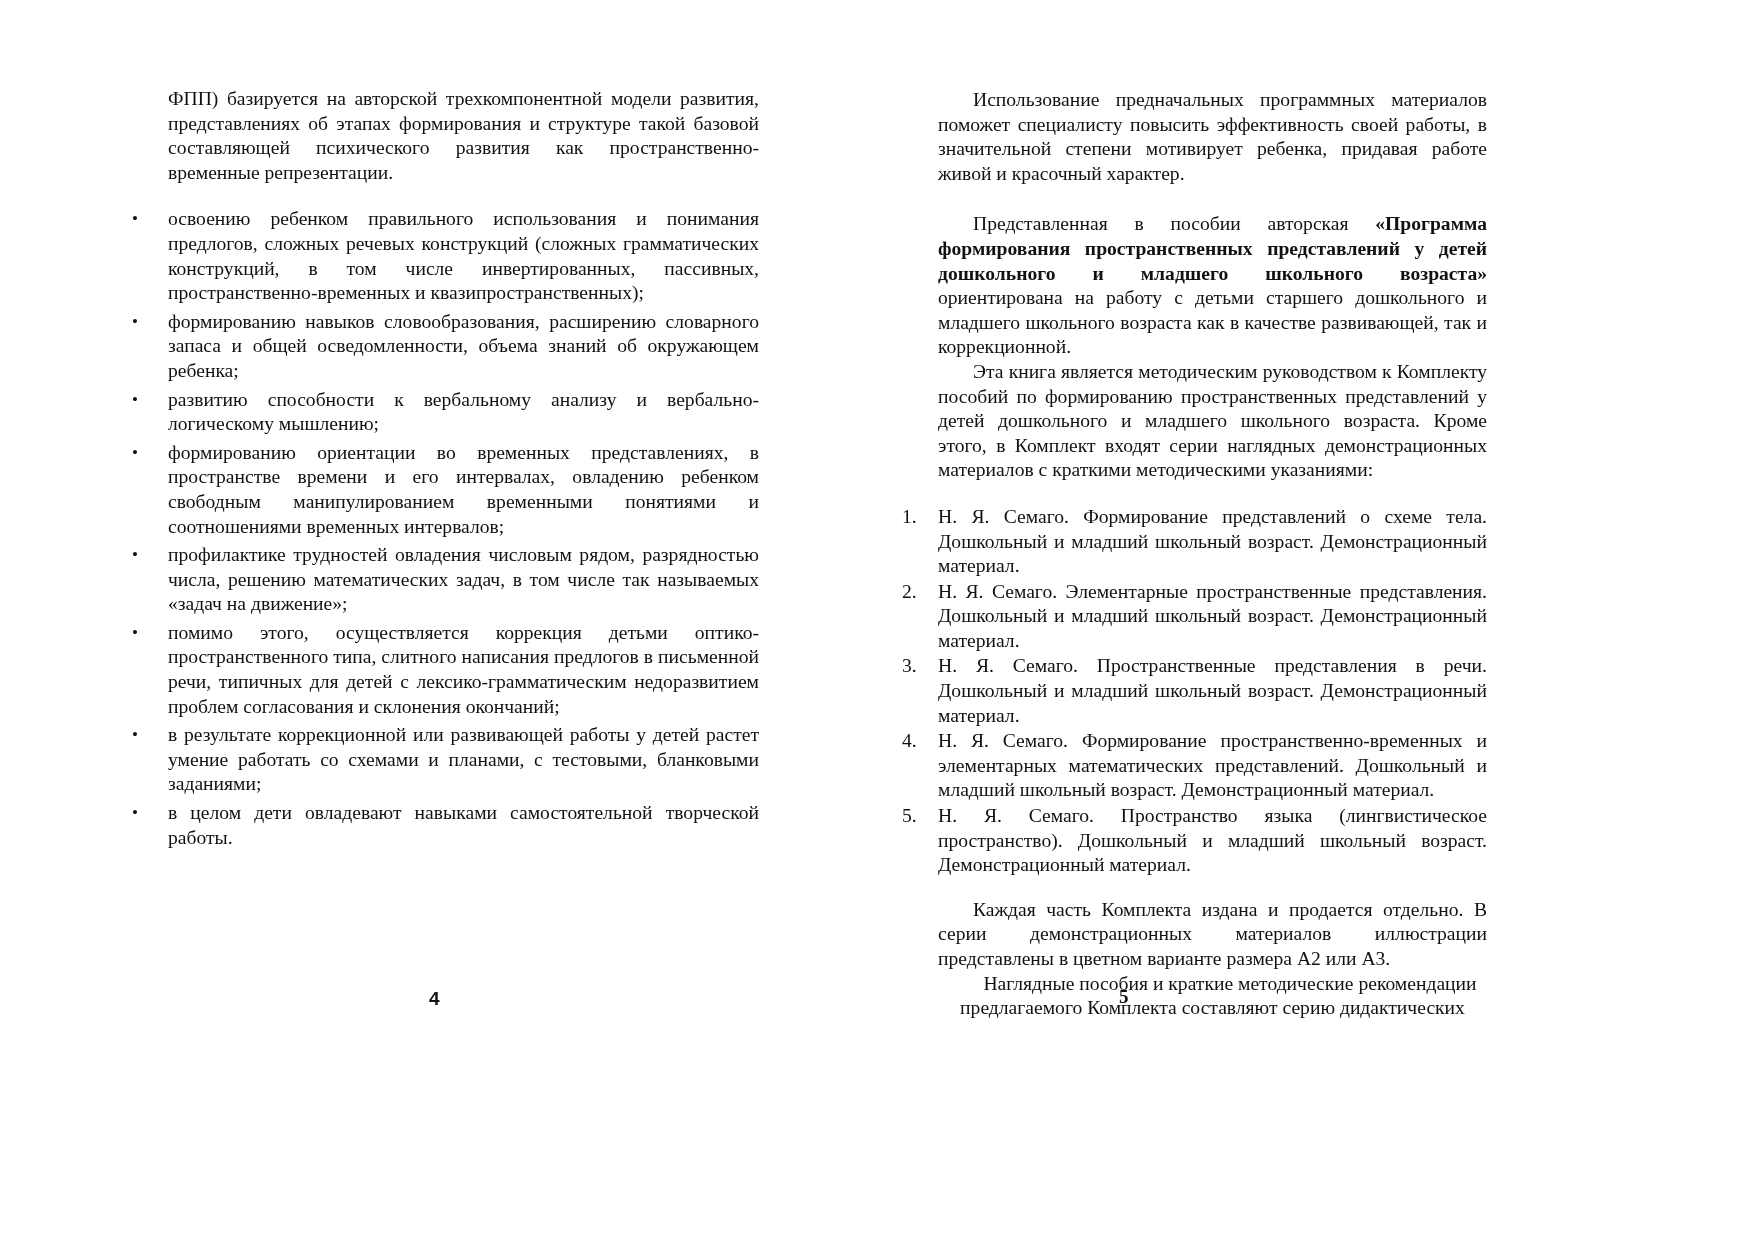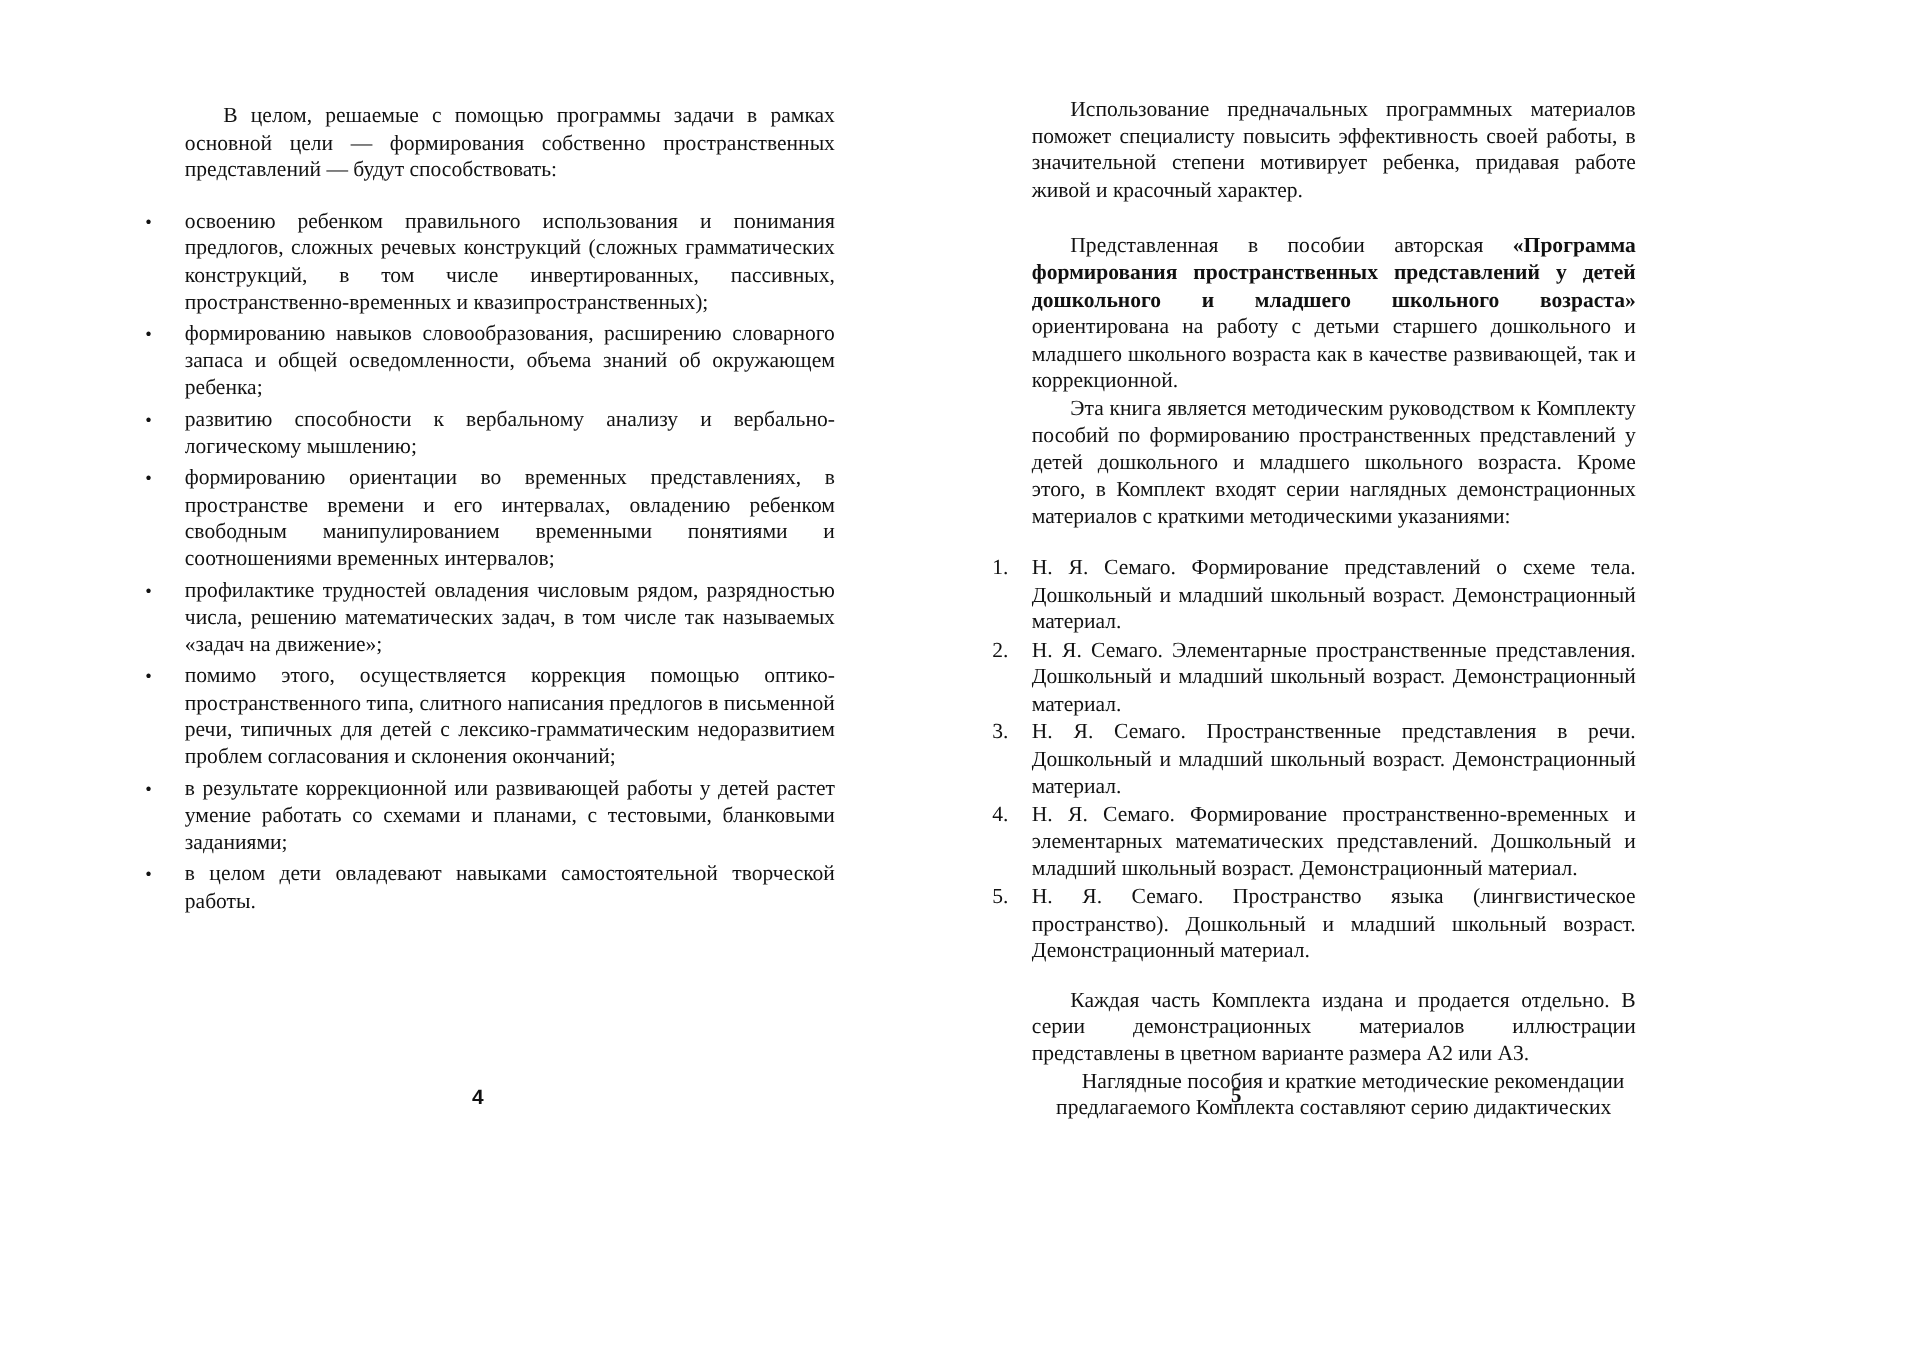--- a/index.html
+++ b/index.html
@@ -43,29 +43,29 @@
   .page-left .page-num { left: 429px; top: 988px; font-family: "Liberation Sans", sans-serif; }
   .page-right .page-num { left: 243px; top: 986px; font-family: "Liberation Serif", serif; }
 </style>
 </head>
 <body>
 
 <div class="spread">
 
   <div class="page page-left">
     <div class="col">
-      <p class="indent gap-s">В целом, решаемые с помощью программы задачи в рамках основной цели — формирования собственно пространственных представлений — будут способствовать:</p>
+      <p>ФПП) базируется на авторской трехкомпонентной модели развития, представлениях об этапах формирования и структуре такой базовой составляющей психического развития как пространственно-временные репрезентации.</p>
 
       <ul class="bullets">
         <li><span class="bullet">•</span><span>освоению ребенком правильного использования и понимания предлогов, сложных речевых конструкций (сложных грамматических конструкций, в том числе инвертированных, пассивных, пространственно-временных и квазипространственных);</span></li>
         <li><span class="bullet">•</span><span>формированию навыков словообразования, расширению словарного запаса и общей осведомленности, объема знаний об окружающем ребенка;</span></li>
         <li><span class="bullet">•</span><span>развитию способности к вербальному анализу и вербально-логическому мышлению;</span></li>
         <li><span class="bullet">•</span><span>формированию ориентации во временных представлениях, в пространстве времени и его интервалах, овладению ребенком свободным манипулированием временными понятиями и соотношениями временных интервалов;</span></li>
         <li><span class="bullet">•</span><span>профилактике трудностей овладения числовым рядом, разрядностью числа, решению математических задач, в том числе так называемых «задач на движение»;</span></li>
-        <li><span class="bullet">•</span><span>помимо этого, осуществляется коррекция помощью оптико-пространственного типа, слитного написания предлогов в письменной речи, типичных для детей с лексико-грамматическим недоразвитием проблем согласования и склонения окончаний;</span></li>
+        <li><span class="bullet">•</span><span>помимо этого, осуществляется коррекция детьми оптико-пространственного типа, слитного написания предлогов в письменной речи, типичных для детей с лексико-грамматическим недоразвитием проблем согласования и склонения окончаний;</span></li>
         <li><span class="bullet">•</span><span>в результате коррекционной или развивающей работы у детей растет умение работать со схемами и планами, с тестовыми, бланковыми заданиями;</span></li>
         <li><span class="bullet">•</span><span>в целом дети овладевают навыками самостоятельной творческой работы.</span></li>
       </ul>
     </div>
     <div class="page-num">4</div>
   </div>
 
   <div class="page page-right">
     <div class="col">
       <p class="indent">Использование предначальных программных материалов поможет специалисту повысить эффективность своей работы, в значительной степени мотивирует ребенка, придавая работе живой и красочный характер.</p>

